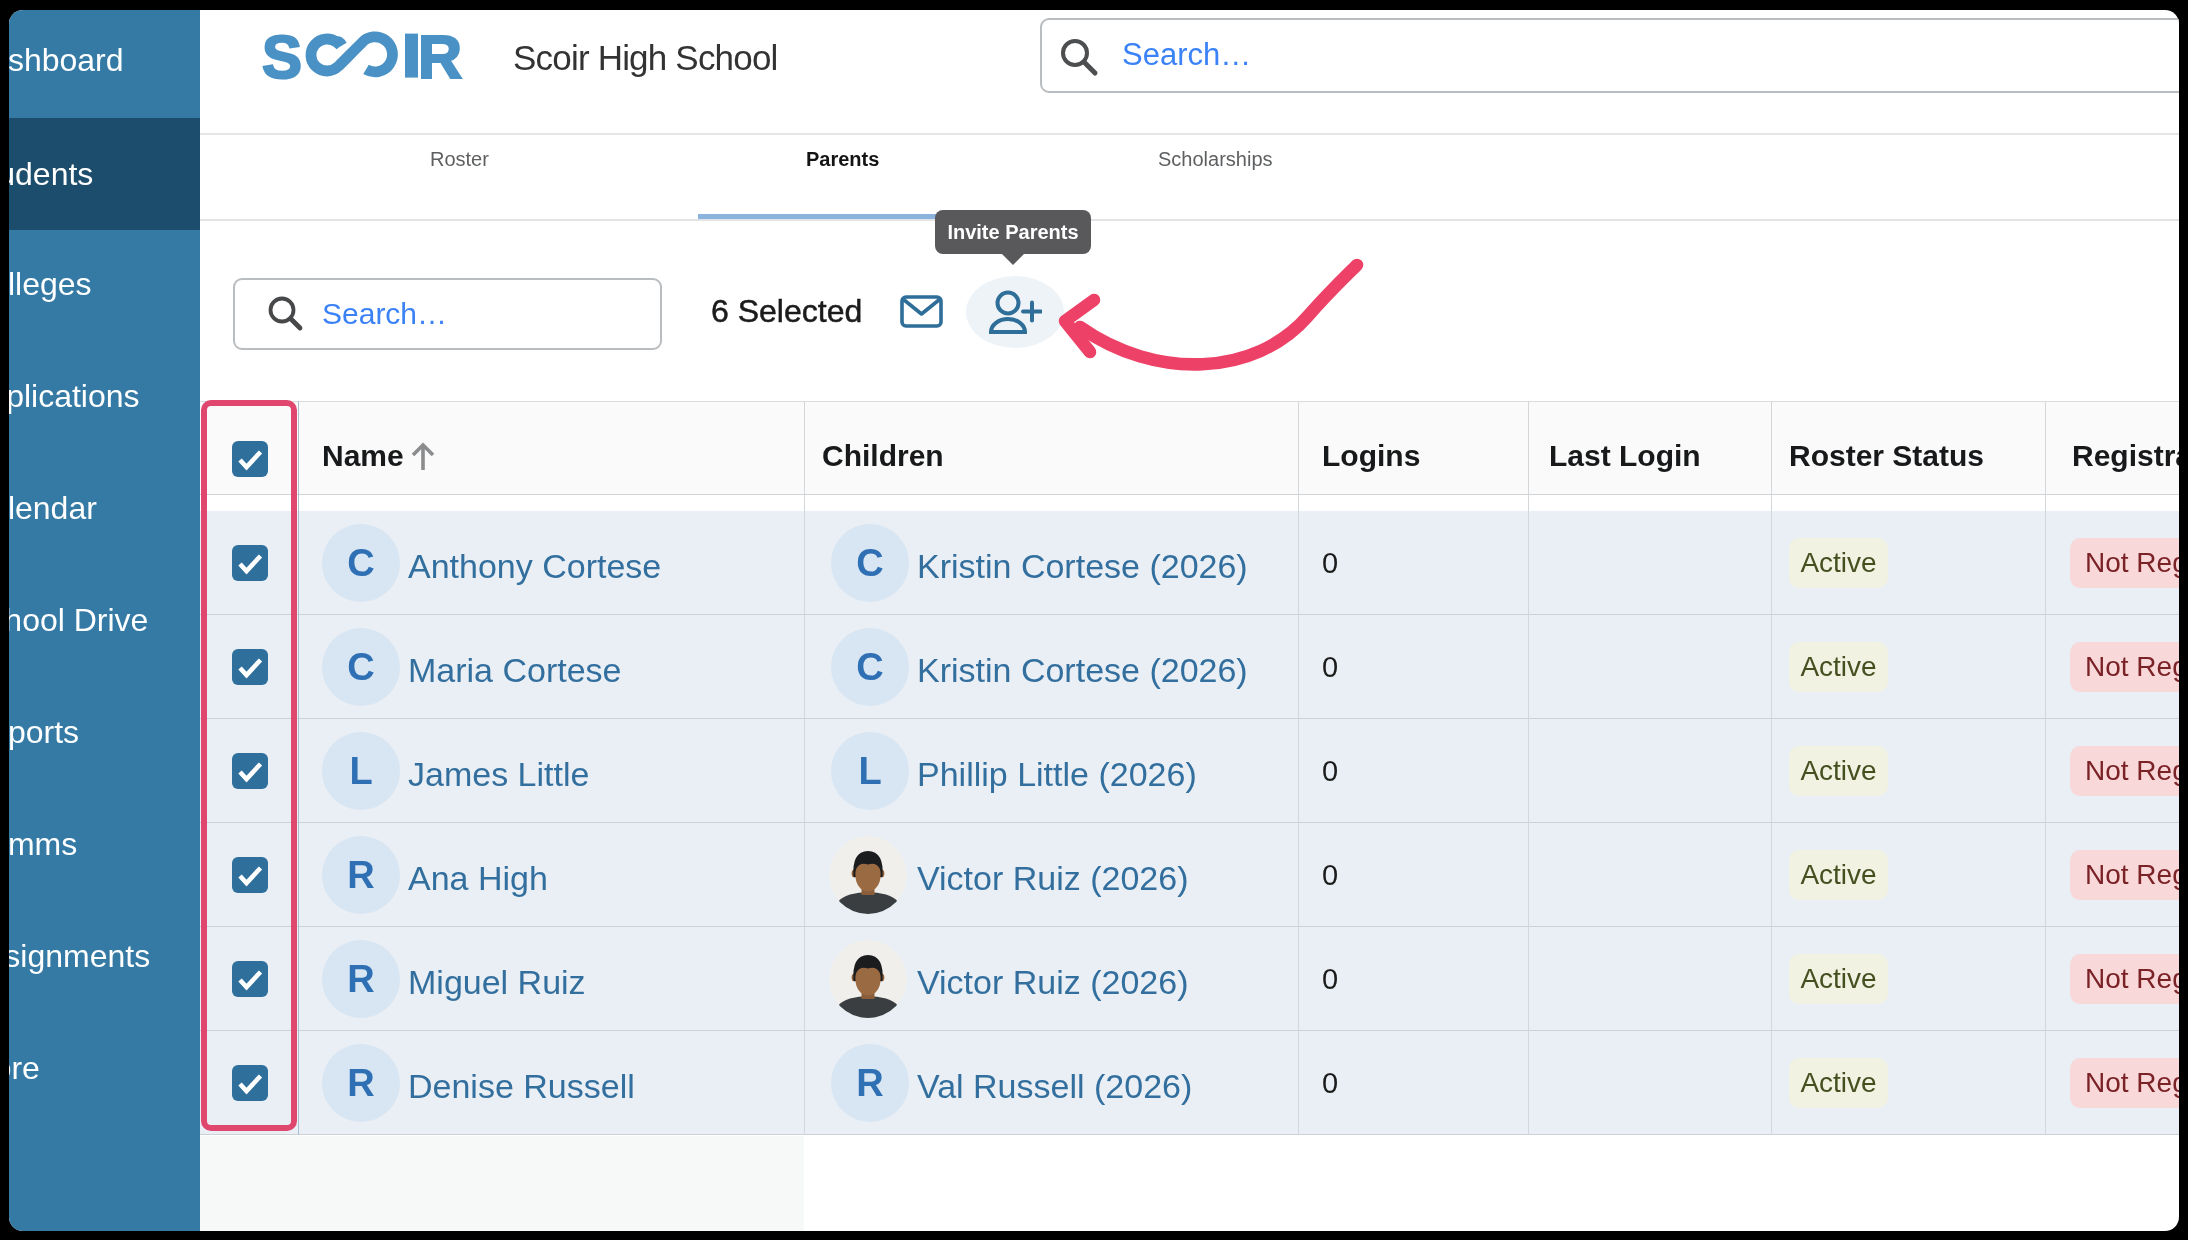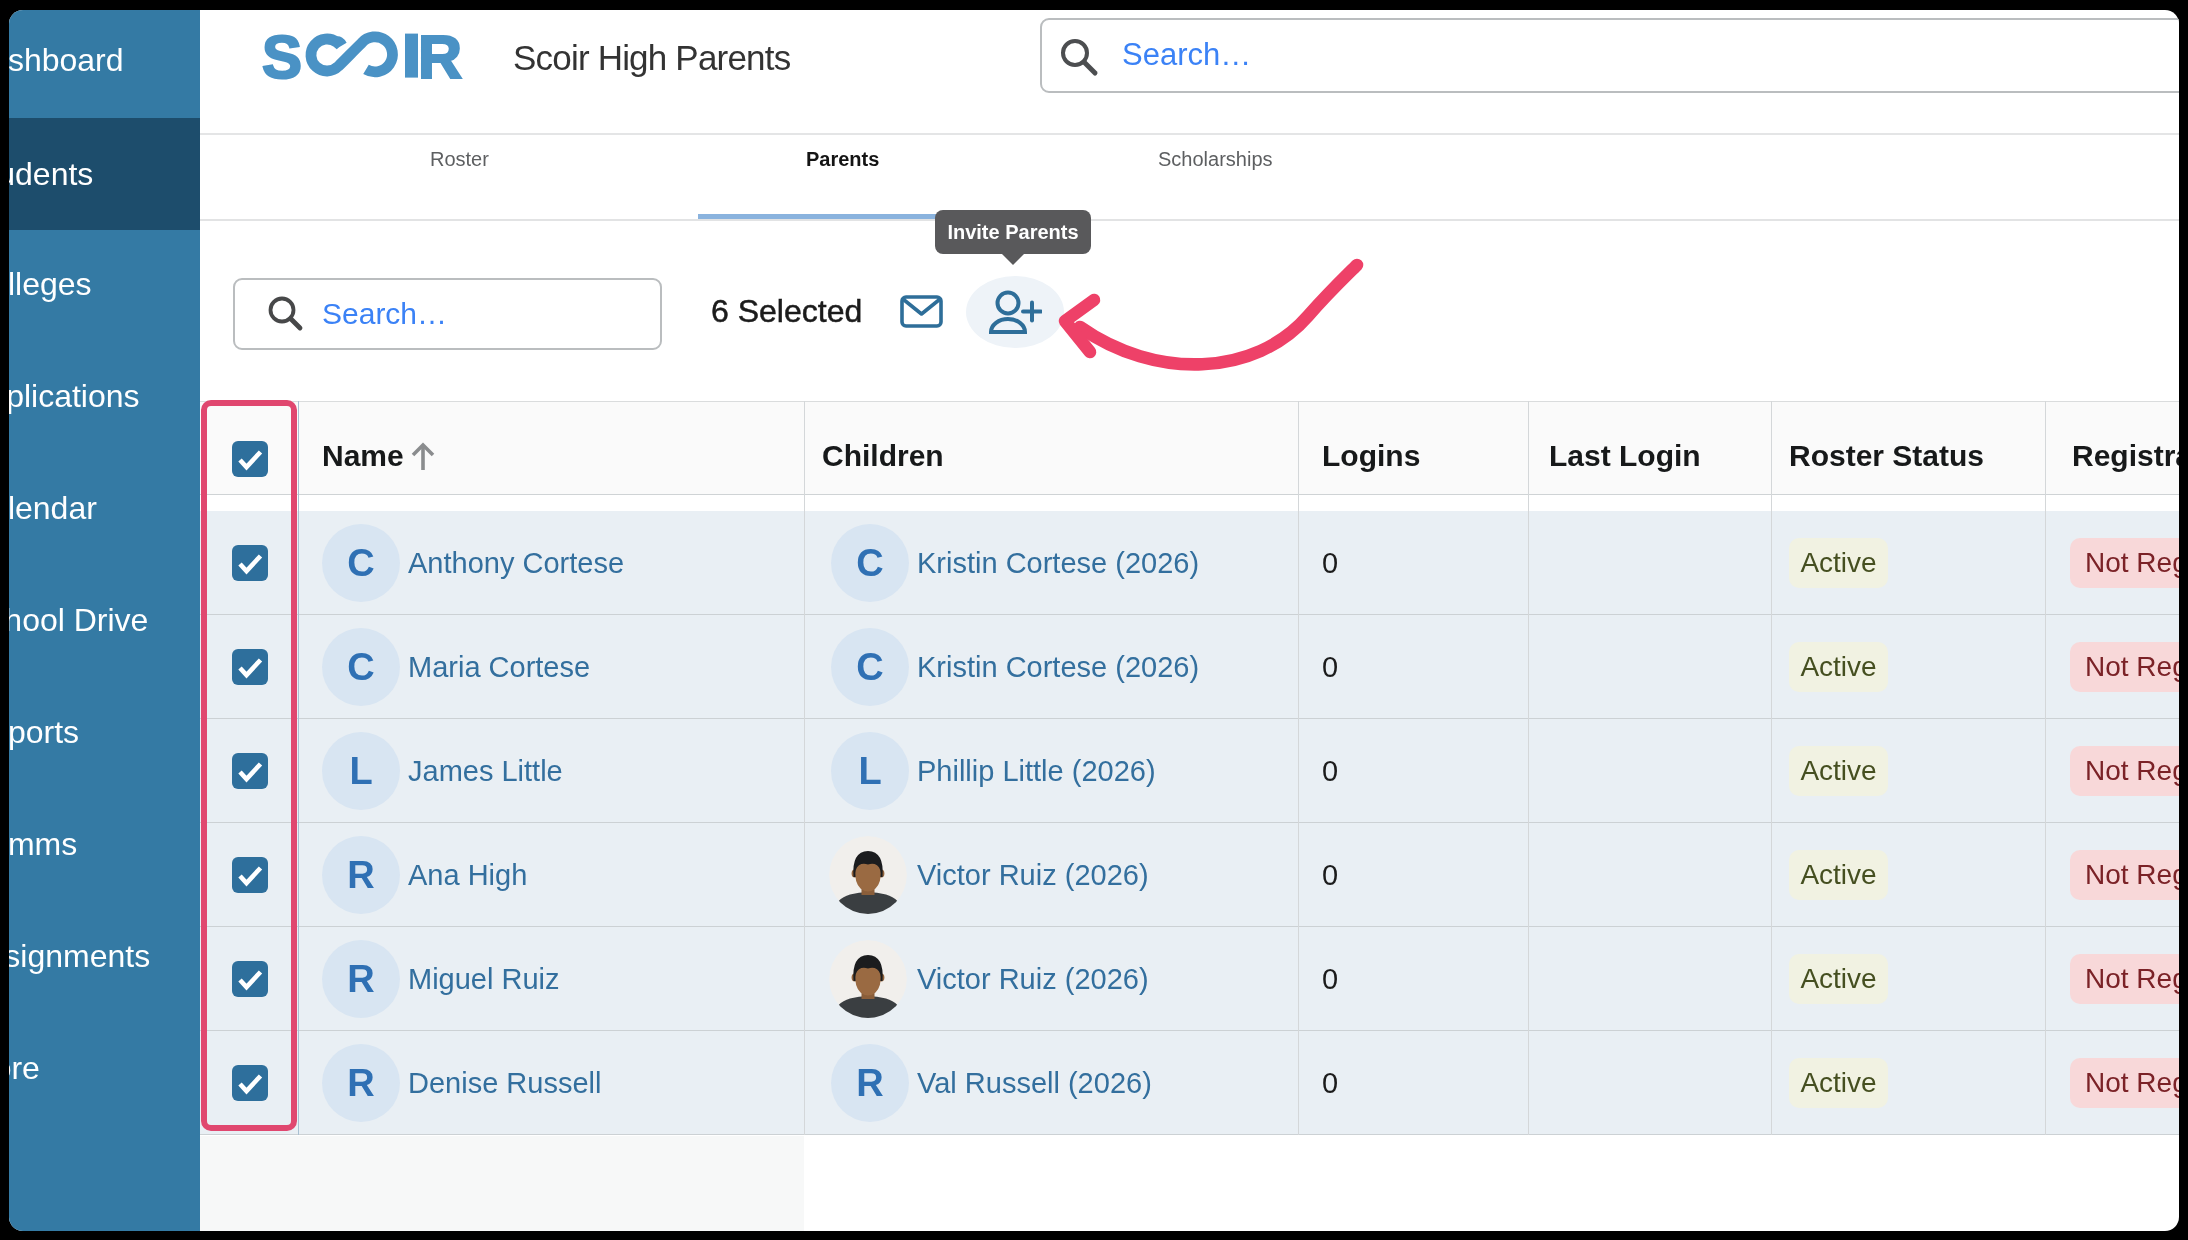--- a/index.html
+++ b/index.html
@@ -44,21 +44,21 @@
   .vline { position:absolute; top:401px; height:734px; width:1px; background:#d4d7d9; }
   #thead { position:absolute; left:200px; top:401px; width:1988px; height:94px; background:#fafafa;
     border-top:1px solid #dadcdd; border-bottom:1px solid #cfd3d5; }
   .th { position:absolute; font-size:30px; font-weight:bold; color:#17191a; top:37px; }
   .row { position:absolute; left:200px; width:1988px; height:104px; background:#e9eff4;
     border-bottom:1px solid #ccd1d4; }
   .cb { position:absolute; left:32px; top:34px; width:36px; height:36px; background:#2e6f9c; border-radius:6px; }
   .cb svg { position:absolute; left:0; top:0; }
   .av { position:absolute; width:78px; height:78px; border-radius:50%; background:#d8e5f2;
     color:#2f70b4; font-weight:bold; font-size:38px; display:flex; align-items:center; justify-content:center; }
-  .nm { position:absolute; font-size:29px; color:#336f9e; top:36px; }
+  .nm { position:absolute; font-size:34px; color:#336f9e; top:36px; }
   .zero { position:absolute; left:1122px; top:36px; font-size:29px; color:#1b1b1b; }
   .pill { position:absolute; top:27px; height:50px; border-radius:10px; font-size:28px;
     display:flex; align-items:center; justify-content:center; }
   .pa { left:1589px; width:99px; background:#f1f2e2; color:#454f20; }
   .pr { left:1870px; width:220px; background:#f8d8d9; color:#7b2227; justify-content:flex-start; padding-left:15px; }
 
   #belowL { position:absolute; left:200px; top:1136px; width:604px; height:95px; background:#f7f8f8; }
   #pinkrect { position:absolute; left:201px; top:400px; width:96px; height:731px;
     border:6px solid #e0476f; border-radius:10px; }
 </style>
@@ -103,21 +103,21 @@
   <svg class="a" style="left:262px; top:28px;" width="222" height="56" viewBox="0 0 222 56">
     <g fill="#4a92c5" stroke="#4a92c5" stroke-width="2.2" paint-order="stroke" font-family="Liberation Sans, sans-serif" font-weight="bold" font-size="61">
       <text x="0" y="49.6" textLength="40" lengthAdjust="spacingAndGlyphs">S</text>
       <text x="156" y="49.6">R</text>
     </g>
     <g fill="none" stroke="#4a92c5">
       <path stroke-width="10.8" d="M 80 17.5 Q 77 12.5 74.7 14.3 A 16 16 0 1 0 76.3 38.3 C 84 31, 92 22.3, 99.6 15.1 A 17.5 17.5 0 1 1 104 41.4"></path>
     </g>
     <rect x="143" y="5.6" width="13" height="44" fill="#4a92c5" stroke="none"></rect>
   </svg>
-  <div id="title">Scoir High Parents</div>
+  <div id="title">Scoir High School</div>
   <div id="hdrline"></div>
 
   <div class="searchbox" style="left:1040px; top:18px; width:1300px; height:75px;"></div>
   <svg class="a" style="left:1058px; top:36px;" width="42" height="42" viewBox="0 0 42 42">
     <circle cx="17" cy="17" r="12" fill="none" stroke="#4c4e50" stroke-width="4"></circle>
     <line x1="26" y1="26" x2="37" y2="37" stroke="#4c4e50" stroke-width="5" stroke-linecap="round"></line>
   </svg>
   <div class="ph" style="left:1122px; top:37px;">Search…</div>
 
   <div class="tab" style="left:430px;">Roster</div>

